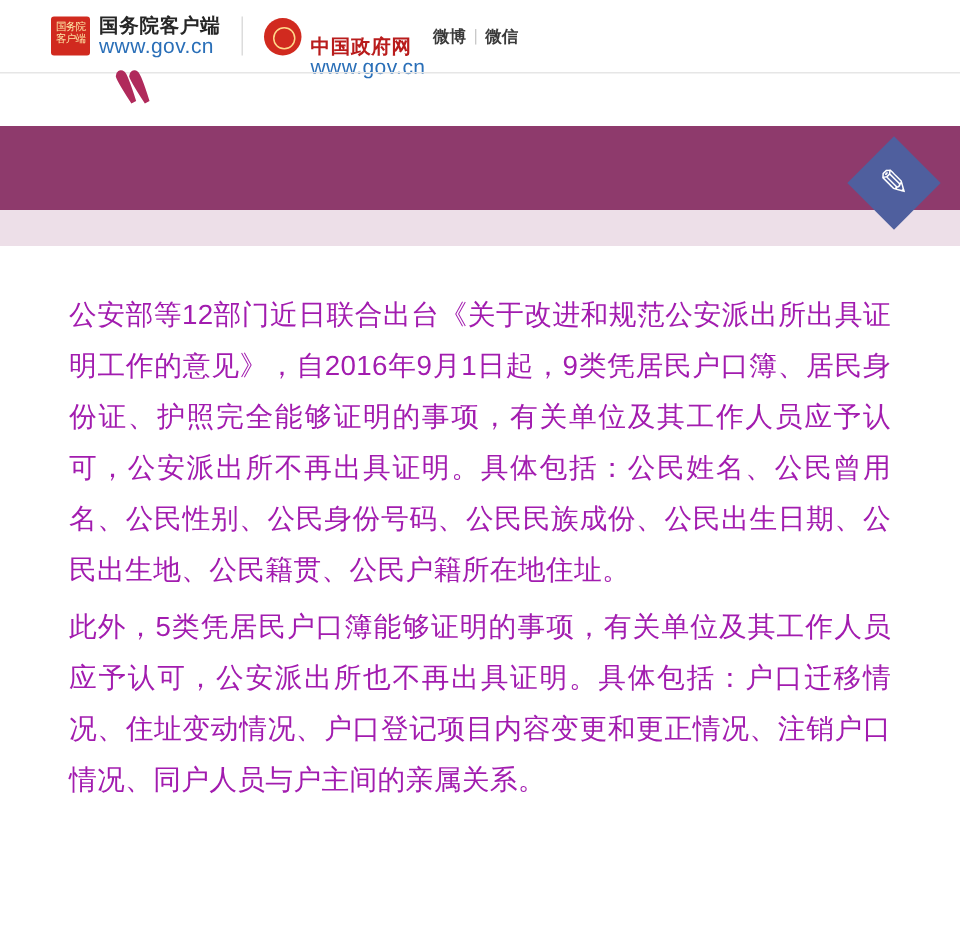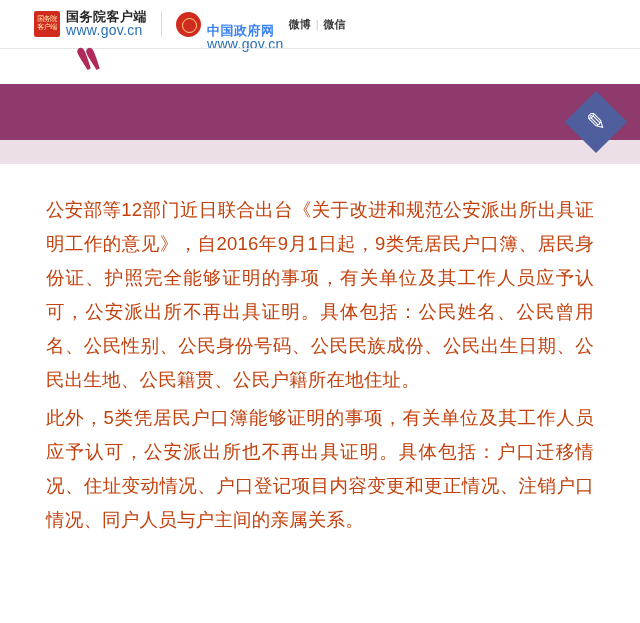--- a/index.html
+++ b/index.html
@@ -91,21 +91,21 @@
     content: "";
     position: absolute;
     left: 50%;
     top: 50%;
     width: 13px;
     height: 13px;
     margin: -6.5px 0 0 -6.5px;
     border-radius: 50%;
     border: 1.5px solid #ffd98a;
   }
-  .cn-gov .gov-text .t1 { color: #3b82f6; margin-top: 28px; }
+  .cn-gov .gov-text .t1 { color: #b91c1c; margin-top: 28px; }
   .social {
     display: flex;
     align-items: center;
     margin-left: 5px;
     font-size: 11px;
     color: #3a3a3a;
     font-weight: bold;
   }
   .social .sdot {
     color: #c9c9c9;
@@ -178,21 +178,21 @@
     font-size: 24px;
   }
 
   
   .body-wrap {
     padding: 28px 46px 0 46px;
   }
   .para {
     font-size: 18.5px;
     line-height: 34px;
-    color: #c2410c;
+    color: #a21caf;
     text-align: justify;
     margin: 0 0 4px 0;
     letter-spacing: 0.2px;
   }
 </style>
 </head>
 <body>
 
 <div class="page">
 

